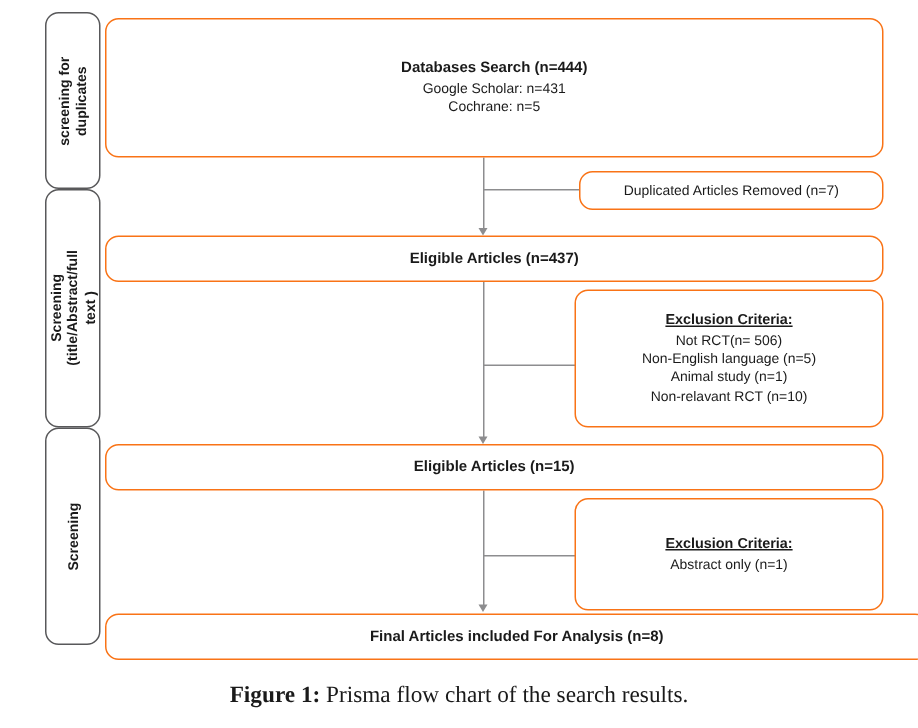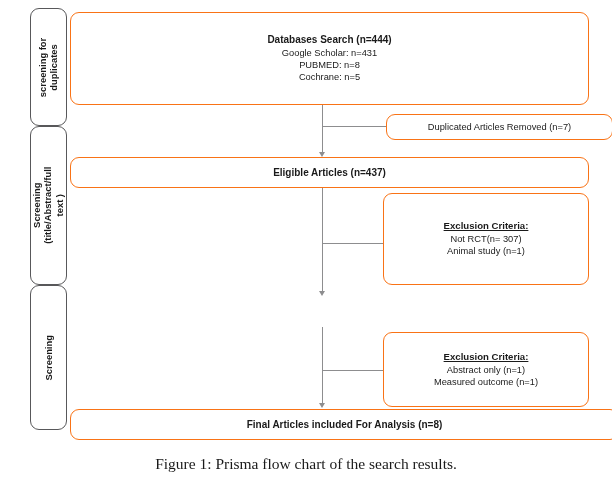--- a/index.html
+++ b/index.html
@@ -90,21 +90,21 @@
   
   .caption {
     position: absolute;
     left: 0;
     width: 612px;
     text-align: center;
     font-family: "Liberation Serif", serif;
     font-size: 15.5px;
     color: #1a1a1a;
   }
-  .caption .cap-label { font-weight: normal; }
+  .caption .cap-label { font-weight: bold; }
 </style>
 </head>
 <body>
 
 <div id="chart-root">
 
   <div class="stage" style="left:30px; top:8px; width:37px; height:118px;">
     <span class="vtext">screening for
 duplicates</span>
   </div>
@@ -130,43 +130,46 @@
   <div class="arrow-down" style="left:318.5px; top:291px;"></div>
 
   <div class="hline" style="left:322px; top:370px; width:62px;"></div>
 
   <div class="vline" style="left:322px; top:327px; width:1px; height:79px;"></div>
   <div class="arrow-down" style="left:318.5px; top:403px;"></div>
 
   <div class="node" style="left:70px; top:12px; width:519px; height:93px;">
     <span class="ln bold">Databases Search (n=444)</span>
     <span class="ln">Google Scholar: n=431</span>
-    <span class="ln">PUBMED: n=8</span>
     <span class="ln">Cochrane: n=5</span>
   </div>
 
-  <div class="node" style="left:386px; top:114px; width:227px; height:26px;">
+  <div class="node" style="left:386px; top:114px; width:203px; height:26px;">
     <span class="ln">Duplicated Articles Removed (n=7)</span>
   </div>
 
   <div class="node" style="left:70px; top:157px; width:519px; height:31px;">
     <span class="ln bold">Eligible Articles (n=437)</span>
   </div>
 
   <div class="node" style="left:383px; top:193px; width:206px; height:92px;">
     <span class="ln head">Exclusion Criteria:</span>
-    <span class="ln">Not RCT(n= 307)</span>
+    <span class="ln">Not RCT(n= 506)</span>
+    <span class="ln">Non-English language (n=5)</span>
     <span class="ln">Animal study (n=1)</span>
+    <span class="ln">Non-relavant RCT (n=10)</span>
   </div>
 
+  <div class="node" style="left:70px; top:296px; width:519px; height:31px;">
+    <span class="ln bold">Eligible Articles (n=15)</span>
+  </div>
 
   <div class="node" style="left:383px; top:332px; width:206px; height:75px;">
     <span class="ln head">Exclusion Criteria:</span>
     <span class="ln">Abstract only  (n=1)</span>
-    <span class="ln">Measured outcome (n=1)</span>
   </div>
 
   <div class="node" style="left:70px; top:409px; width:549px; height:31px;">
     <span class="ln bold">Final Articles included For Analysis (n=8)</span>
   </div>
 
   <div class="caption" style="top:455px;">
     <span class="cap-label">Figure 1:</span><span> Prisma flow chart of the search results.</span>
   </div>
 

